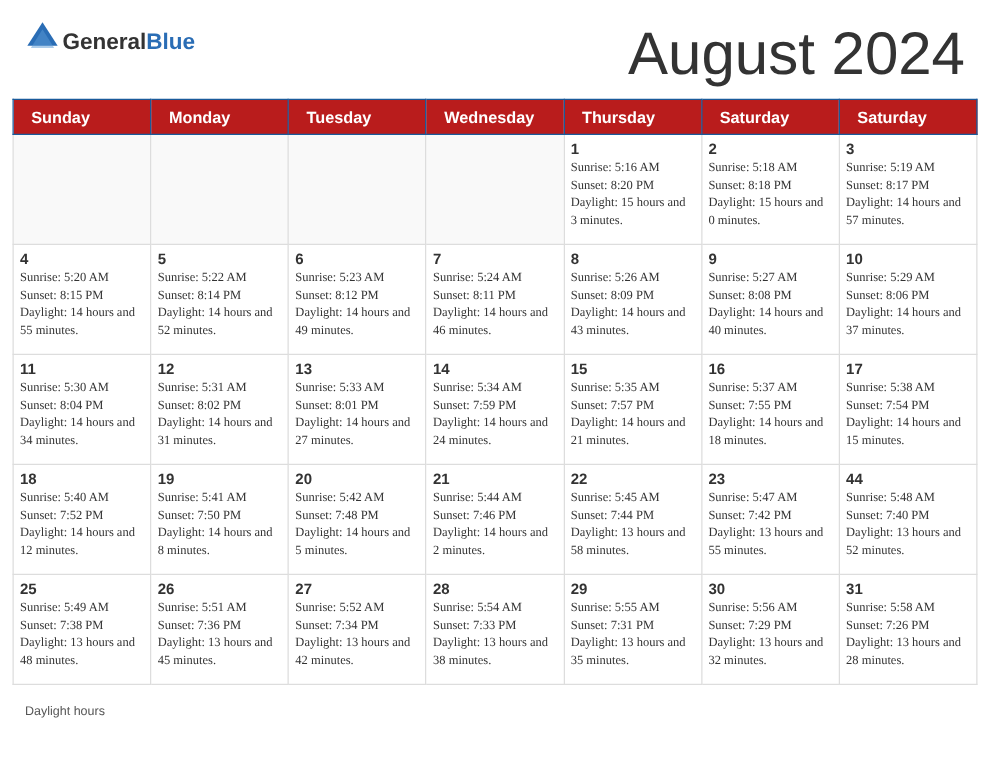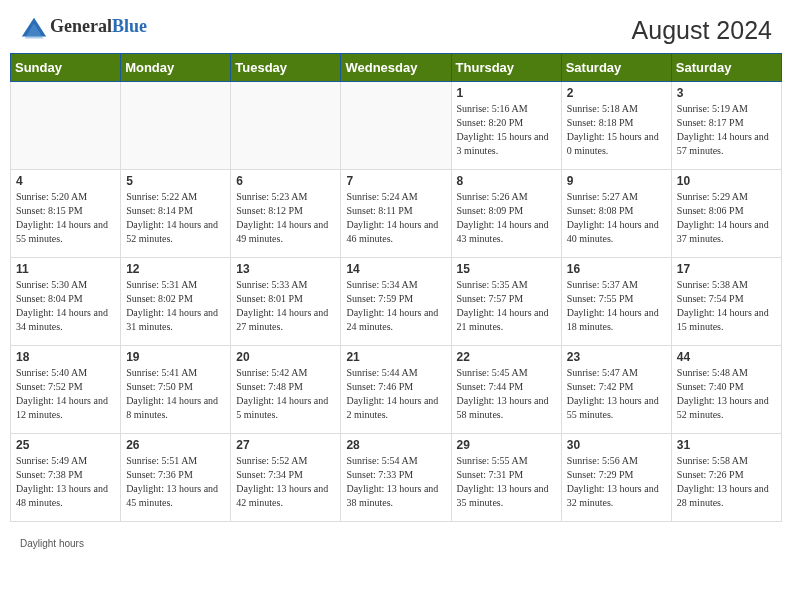--- a/index.html
+++ b/index.html
@@ -10,53 +10,52 @@
       min-height: 612px;
     }
     .header {
       display: flex;
       justify-content: space-between;
       align-items: flex-start;
       padding: 16px 20px 8px 20px;
     }
     .logo {
       display: flex;
-      align-items: flex-start;
-      font-family: Liberation Serif, serif;
+      align-items: flex-end;
     }
     .logo-icon {
       width: 28px;
       height: 28px;
       margin-right: 2px;
     }
     .title-block {
       text-align: right;
     }
     .month-year {
-      font-size: 25px;
+      font-size: 48px;
       color: #333;
       font-weight: normal;
     }
     .location {
       font-size: 16px;
       color: #555;
     }
     .calendar-wrapper {
       padding: 0 10px 10px 10px;
     }
     table {
       width: 100%;
       border-collapse: collapse;
     }
     thead tr th {
-      background-color: #4d7c0f;
+      background-color: #b91c1c;
       color: #fff;
       font-size: 13px;
       font-weight: bold;
-      padding: 6px 4px;
+      padding: 6px 14px;
       text-align: left;
       border: 1px solid #1a5a9a;
     }
     tbody tr td {
       border: 1px solid #ddd;
       vertical-align: top;
       padding: 4px 5px;
       font-size: 10.5px;
       color: #333;
       width: 14.28%;

